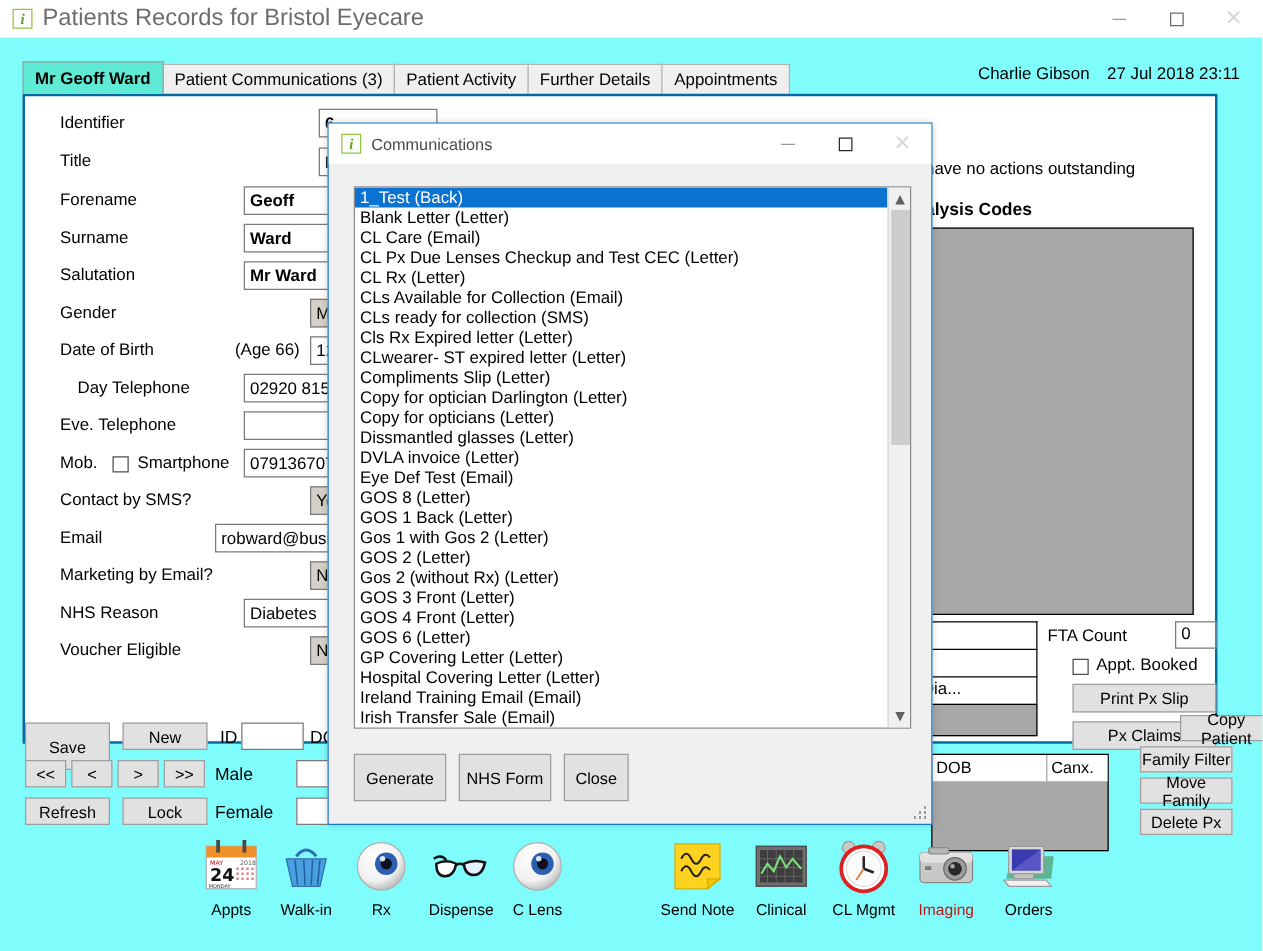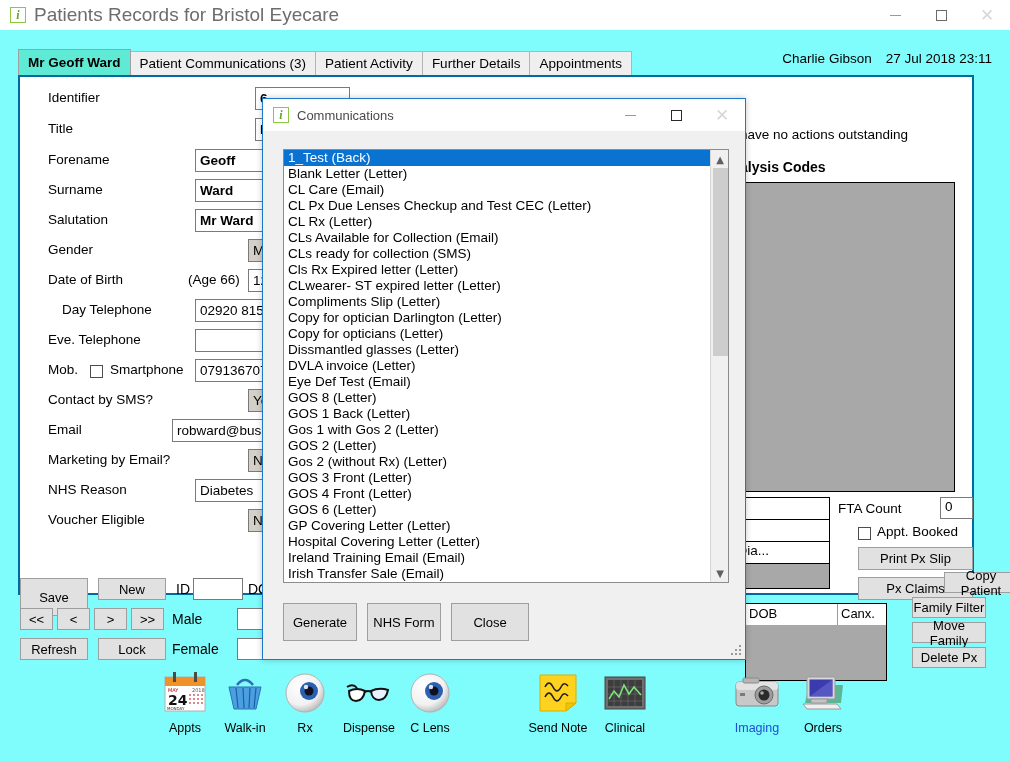--- a/index.html
+++ b/index.html
@@ -571,32 +571,44 @@
             <line x1="36" y1="13" x2="36" y2="39"></line>
           <line x1="9" y1="20" x2="43" y2="20"></line>
             <line x1="9" y1="27" x2="43" y2="27"></line>
             <line x1="9" y1="34" x2="43" y2="34"></line>
         </g>
         <polyline points="10,32 15,24 20,30 25,18 30,27 35,20 42,28" fill="none" stroke="#7ee07e" stroke-width="1.6"></polyline>
       </svg>
       <span class="lbl">Clinical</span>
     </div>
 
+    <div class="ticon" style="left:658px; top:42px; width:66px;">
+      <svg class="glyph" viewBox="0 0 52 52">
+        <circle cx="14" cy="11" r="5" fill="#c9c9c9" stroke="#999"></circle>
+        <circle cx="38" cy="11" r="5" fill="#c9c9c9" stroke="#999"></circle>
+        <circle cx="26" cy="28" r="18" fill="#ffffff" stroke="#e02020" stroke-width="3"></circle>
+        <circle cx="26" cy="28" r="14" fill="#fbfbfb" stroke="#ddd"></circle>
+        <line x1="26" y1="28" x2="26" y2="18" stroke="#222" stroke-width="2"></line>
+        <line x1="26" y1="28" x2="34" y2="31" stroke="#222" stroke-width="2"></line>
+        <line x1="26" y1="28" x2="20" y2="37" stroke="#e07030" stroke-width="1.3"></line>
+      </svg>
+      <span class="lbl">CL Mgmt</span>
+    </div>
 
     <div class="ticon" style="left:724px; top:42px; width:66px;">
       <svg class="glyph" viewBox="0 0 52 52">
         <rect x="5" y="15" width="42" height="24" rx="3" fill="#c8c8c8" stroke="#8a8a8a"></rect>
         <rect x="5" y="15" width="42" height="8" rx="3" fill="#e2e2e2"></rect>
         <rect x="12" y="11" width="16" height="5" rx="1.5" fill="#b5b5b5" stroke="#8a8a8a"></rect>
         <circle cx="33" cy="28" r="9" fill="#9d9d9d" stroke="#6a6a6a"></circle>
         <circle cx="33" cy="28" r="5.5" fill="#2a2a2a"></circle>
         <circle cx="31" cy="26" r="1.8" fill="#ffffff" opacity="0.6"></circle>
         <rect x="9" y="26" width="5" height="3" fill="#7a7a7a"></rect>
       </svg>
-      <span class="lbl" style="color:#1d4ed8">Imaging</span>
+      <span class="lbl" style="color:#b91c1c">Imaging</span>
     </div>
 
     <div class="ticon" style="left:790px; top:42px; width:66px;">
       <svg class="glyph" viewBox="0 0 52 52">
         <path d="M8 36 L44 36 L46 18 L12 18 Z" fill="#3f7a3f" opacity="0.55"></path>
         <rect x="10" y="10" width="28" height="22" rx="1" fill="#d8d8d8" stroke="#9a9a9a"></rect>
         <rect x="12.5" y="12.5" width="23" height="17" fill="#3b3bb0"></rect>
         <path d="M12.5 29.5 L35.5 12.5 L35.5 29.5 Z" fill="#6a6ad0" opacity="0.6"></path>
         <path d="M6 37 L40 37 L44 42 L10 42 Z" fill="#f0f0f0" stroke="#9a9a9a"></path>
         <rect x="14" y="32" width="16" height="4" fill="#c4c4c4" stroke="#9a9a9a"></rect>
@@ -655,18 +667,18 @@
         </div>
       <div class="vscroll">
         <div class="vs-arrow vs-up">▲</div>
         <div class="vs-thumb"></div>
         <div class="vs-arrow vs-down">▼</div>
       </div>
     </div>
 
     <div class="dlg-footer-btn" style="left:20px; top:504px; width:74px;">Generate</div>
     <div class="dlg-footer-btn" style="left:104px; top:504px; width:74px;">NHS Form</div>
-    <div class="dlg-footer-btn" style="left:188px; top:504px; width:78px;">Close</div>
+    <div class="dlg-footer-btn" style="left:188px; top:504px; width:52px;">Close</div>
 
     <div class="dlg-grip"></div>
   </div>
 
 </div>
 
 </body></html>

